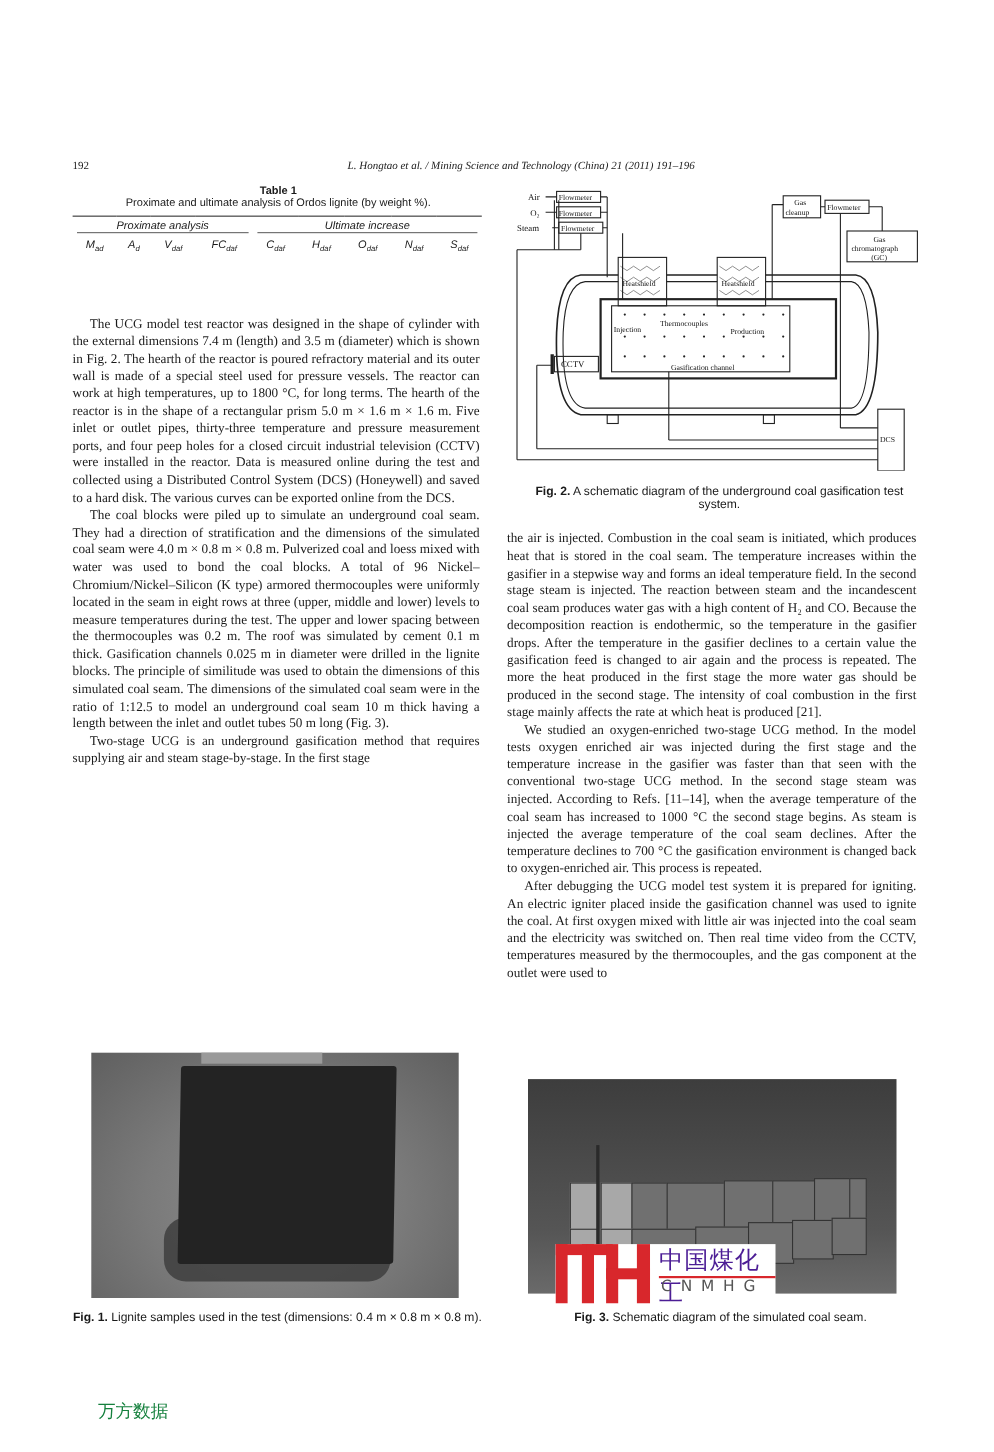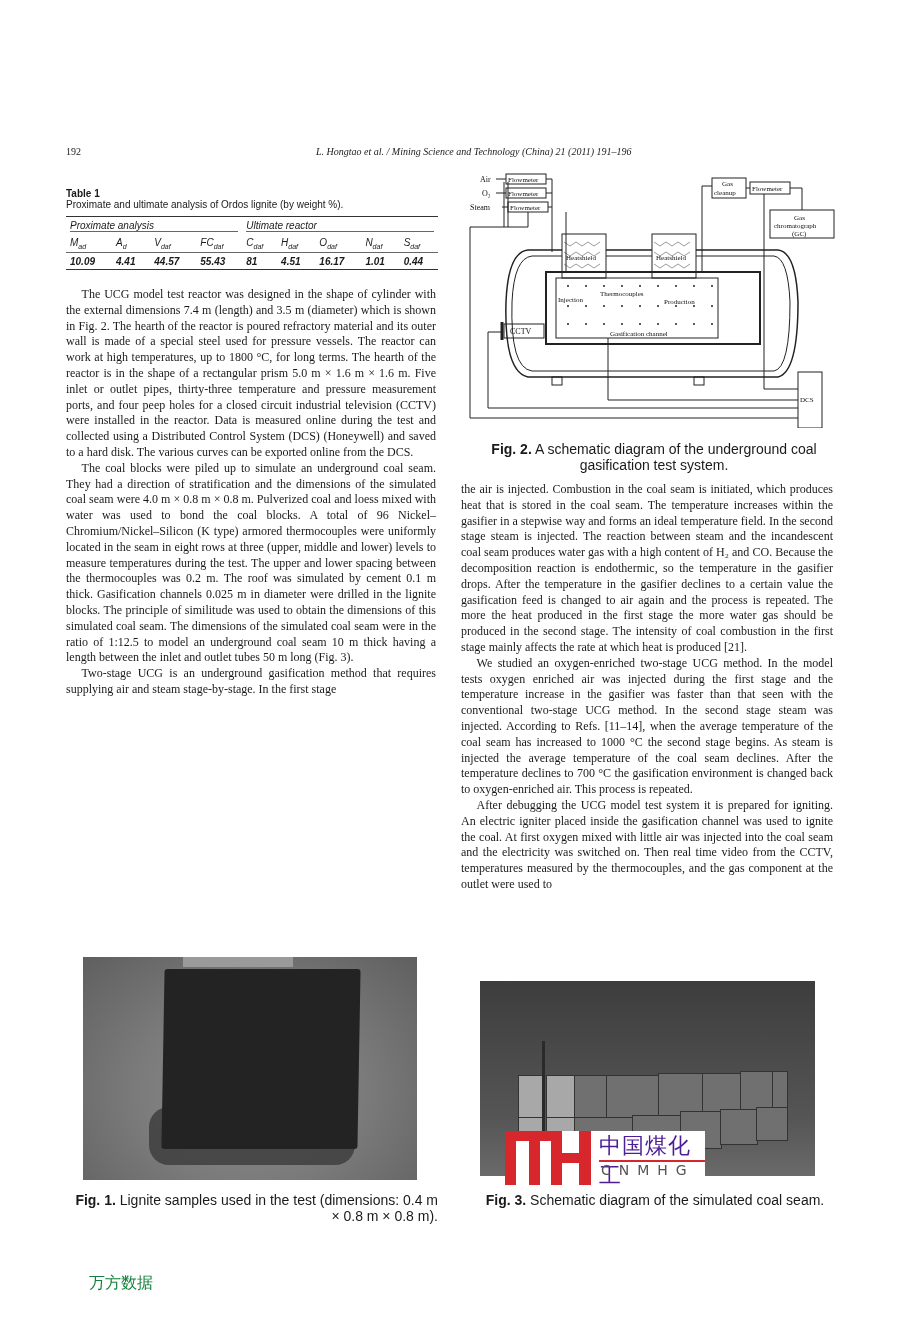--- a/index.html
+++ b/index.html
@@ -15,21 +15,21 @@
   .sect { font-style: italic; margin: 16px 0 18px 0 !important; text-indent: 0 !important; }
   .tbl-title { font-weight: bold; font-size: 10px; font-family: "Liberation Sans", sans-serif; }
   .tbl-cap { font-size: 10px; font-family: "Liberation Sans", sans-serif; }
   table.t1 { border-collapse: collapse; font-size: 10px; font-family: "Liberation Sans", sans-serif; width: 372px; margin-top: 6px; font-style: italic; }
   table.t1 td { padding: 3px 4px 2px 4px; }
   table.t1 tr.top td { border-top: 1.5px solid #333; }
   table.t1 tr.sub td { border-top: 1px solid #666; }
   table.t1 tr.last td { border-bottom: 1.5px solid #333; font-weight: bold; }
   table.t1 sub { font-size: 7px; }
   .grp-line { border-bottom: 1px solid #666; }
-  .caption { font-size: 14px; font-family: "Liberation Sans", sans-serif; text-align: center; }
+  .caption { font-size: 11px; font-family: "Liberation Sans", sans-serif; text-align: center; }
   .caption b { font-weight: bold; }
   .photo1 { left: 83px; top: 957px; width: 334px; height: 223px;
             background: radial-gradient(ellipse at 50% 60%, #8d8d8d 0%, #7a7a7a 50%, #5f5f5f 100%); }
   .photo1 .block { position: absolute; left: 80px; top: 12px; width: 196px; height: 180px;
             background: #232323; border-radius: 3px; transform: skewX(-1deg); }
   .photo1 .plastic { position: absolute; left: 66px; top: 150px; width: 206px; height: 58px;
             background: #3e3e3e; border-radius: 20px; opacity: 0.85; }
   .photo1 .wall { position: absolute; left: 100px; top: 0; width: 110px; height: 10px; background: #9a9a9a; }
   .photo3 { left: 480px; top: 981px; width: 335px; height: 195px;
             background: linear-gradient(#3d3d3d, #555555 70%, #6a6a6a); }
@@ -44,54 +44,43 @@
   svg text { font-family: "Liberation Serif", serif; }
 </style>
 </head>
 <body>
 
 <div class="abs header">
   <span class="pnum">192</span>
   <span class="running">L. Hongtao et al. / Mining Science and Technology (China) 21 (2011) 191–196</span>
 </div>
 
-<div class="abs" style="left:66px; top:188px; width:374px;">
+<div class="abs" style="left:66px; top:168px; width:374px;text-align:center;">
   <div class="tbl-title">Table 1</div>
   <div class="tbl-cap">Proximate and ultimate analysis of Ordos lignite (by weight %).</div>
   <table class="t1">
     <tbody>
         <tr class="top">
       <td colspan="4">
             <span class="grp-line" style="display:block;">Proximate analysis</span>
           </td>
       <td colspan="5">
-            <span class="grp-line" style="display:block;">Ultimate reactor</span>
+            <span class="grp-line" style="display:block;">Ultimate increase</span>
           </td>
     </tr>
     <tr>
       <td><span>M</span><sub>ad</sub></td>
       <td><span>A</span><sub>d</sub></td>
       <td><span>V</span><sub>daf</sub></td>
       <td><span>FC</span><sub>daf</sub></td>
       <td><span>C</span><sub>daf</sub></td>
       <td><span>H</span><sub>daf</sub></td>
       <td><span>O</span><sub>daf</sub></td>
       <td><span>N</span><sub>daf</sub></td>
       <td><span>S</span><sub>daf</sub></td>
-    </tr>
-    <tr class="sub last">
-      <td>10.09</td>
-      <td>4.41</td>
-      <td>44.57</td>
-      <td>55.43</td>
-      <td>81</td>
-      <td>4.51</td>
-      <td>16.17</td>
-      <td>1.01</td>
-      <td>0.44</td>
     </tr>
   </tbody>
     </table>
 </div>
 
 <div class="abs col" style="left:66px; top:287px; width:370px;">
   <p>The UCG model test reactor was designed in the shape of cylinder with the external dimensions 7.4 m (length) and 3.5 m (diameter) which is shown in Fig. 2. The hearth of the reactor is poured refractory material and its outer wall is made of a special steel used for pressure vessels. The reactor can work at high temperatures, up to 1800 °C, for long terms. The hearth of the reactor is in the shape of a rectangular prism 5.0 m × 1.6 m × 1.6 m. Five inlet or outlet pipes, thirty-three temperature and pressure measurement ports, and four peep holes for a closed circuit industrial television (CCTV) were installed in the reactor. Data is measured online during the test and collected using a Distributed Control System (DCS) (Honeywell) and saved to a hard disk. The various curves can be exported online from the DCS.</p>
   <p>The coal blocks were piled up to simulate an underground coal seam. They had a direction of stratification and the dimensions of the simulated coal seam were 4.0 m × 0.8 m × 0.8 m. Pulverized coal and loess mixed with water was used to bond the coal blocks. A total of 96 Nickel–Chromium/Nickel–Silicon (K type) armored thermocouples were uniformly located in the seam in eight rows at three (upper, middle and lower) levels to measure temperatures during the test. The upper and lower spacing between the thermocouples was 0.2 m. The roof was simulated by cement 0.1 m thick. Gasification channels 0.025 m in diameter were drilled in the lignite blocks. The principle of similitude was used to obtain the dimensions of this simulated coal seam. The dimensions of the simulated coal seam were in the ratio of 1:12.5 to model an underground coal seam 10 m thick having a length between the inlet and outlet tubes 50 m long (Fig. 3).</p>
   <p>Two-stage UCG is an underground gasification method that requires supplying air and steam stage-by-stage. In the first stage</p>
 </div>

